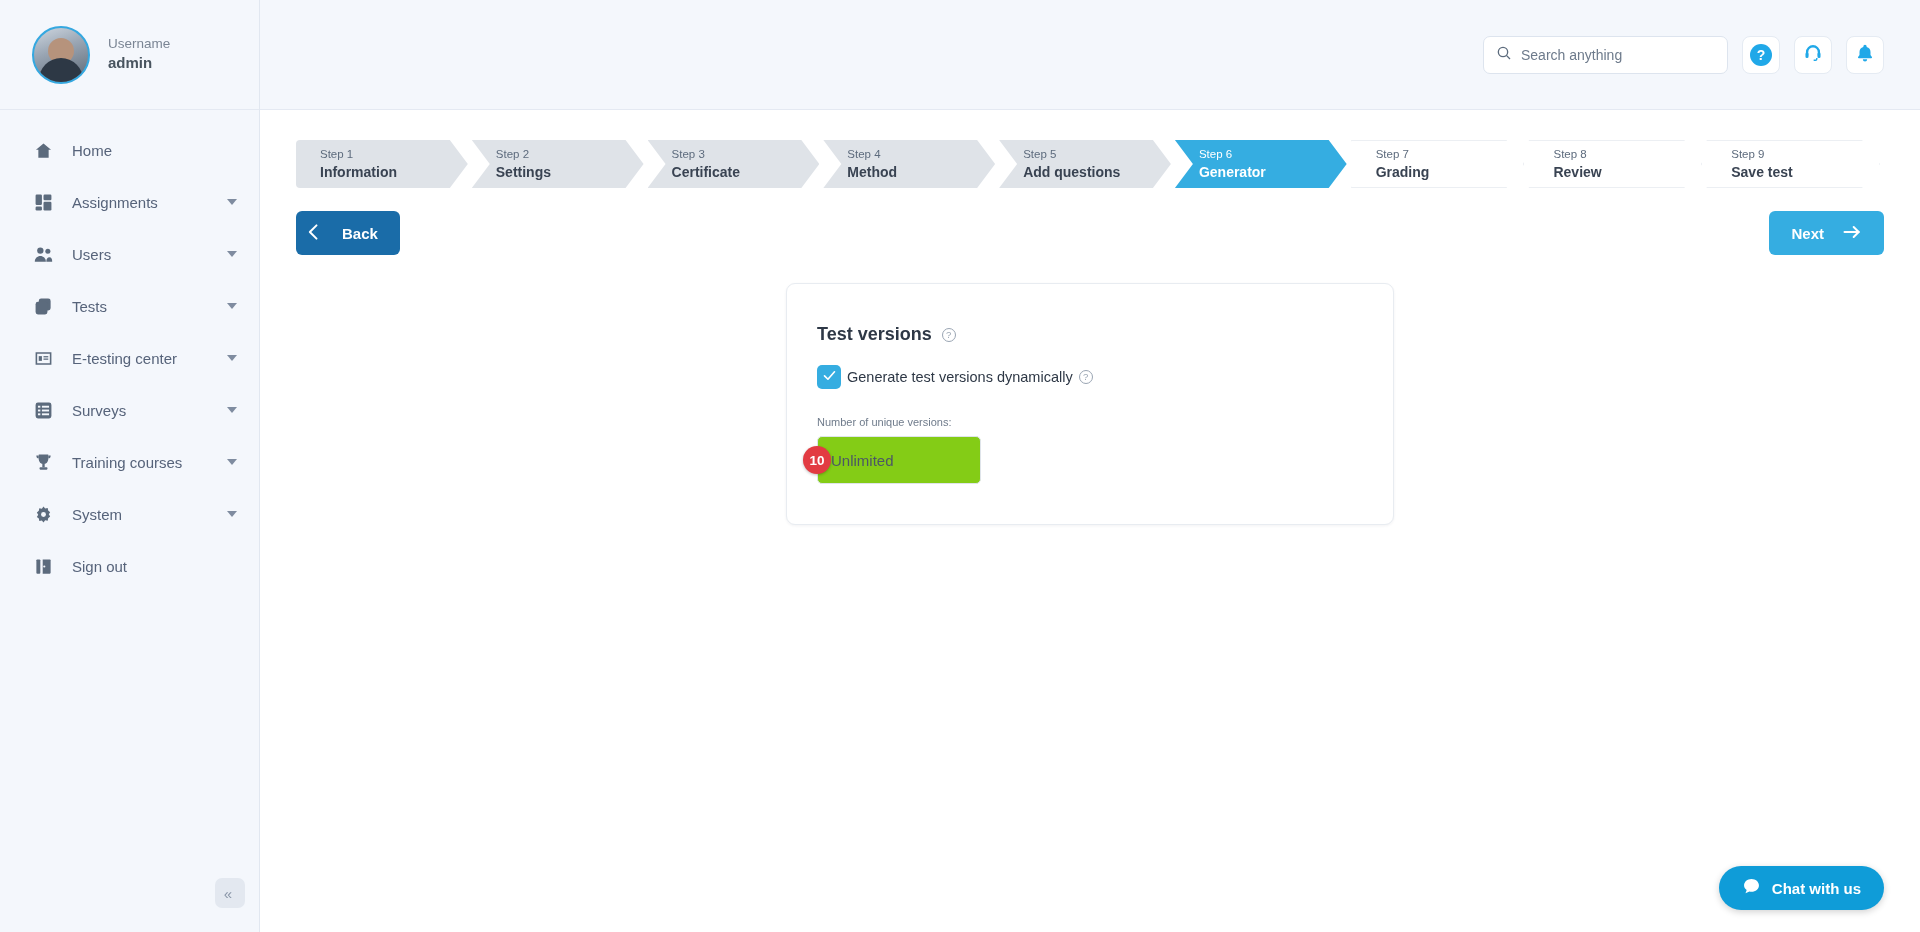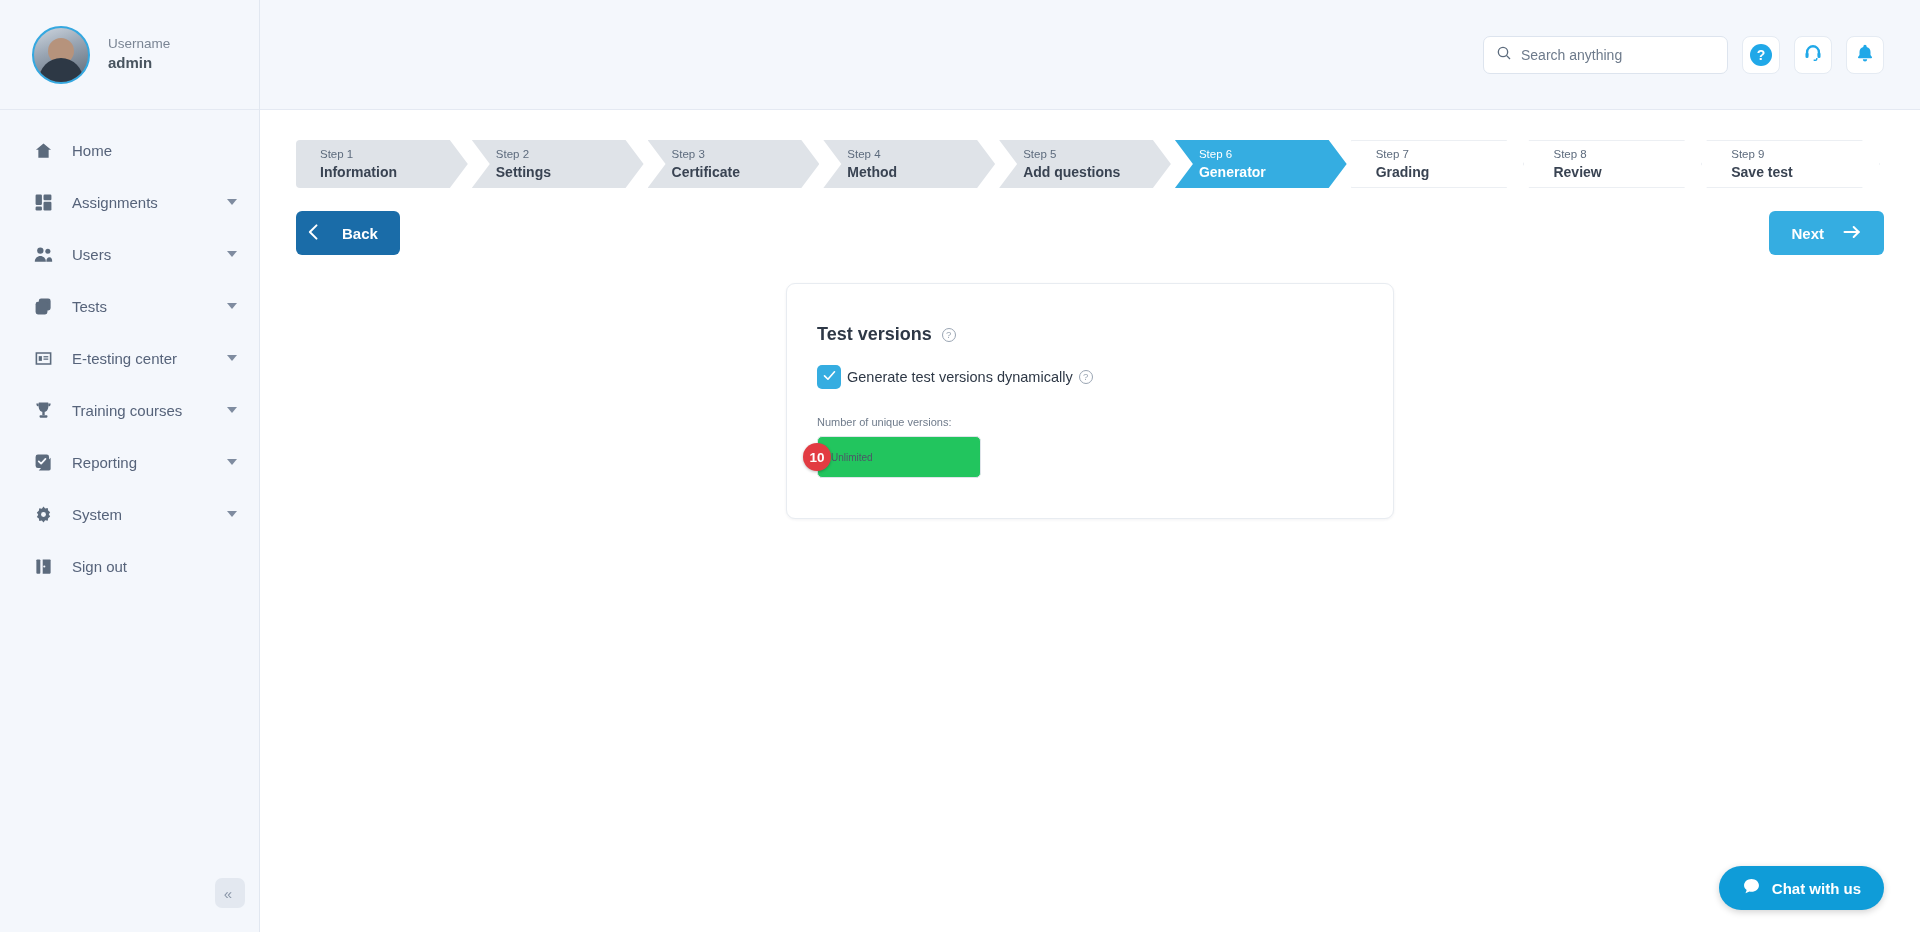--- a/index.html
+++ b/index.html
@@ -178,24 +178,24 @@
   .field-label { font-size: 11px; color: #6f7b8b; margin-top: 27px; }
   .field-row { display: flex; align-items: center; margin-top: 8px; position: relative; }
   .badge {
     position: absolute; left: -14px; top: 50%; transform: translateY(-50%);
     width: 28px; height: 28px; border-radius: 50%;
     background: #e23b42; color: #fff; font-size: 13.5px; font-weight: bold;
     display: flex; align-items: center; justify-content: center;
     box-shadow: 0 1px 3px rgba(0,0,0,.25); z-index: 2; text-align: center;
   }
   .text-field {
-    width: 164px; height: 42px;
-    border: 1px solid #dfe4ea; border-radius: 5px; background: #22c55e;
+    width: 164px; height: 48px;
+    border: 1px solid #dfe4ea; border-radius: 5px; background: #84cc16;
     display: flex; align-items: center; padding: 0 13px;
-    font-size: 10px; color: #4c5766; cursor: text;
+    font-size: 15px; color: #4c5766; cursor: text;
   }
 
   
   .chat {
     position: absolute; right: 36px; bottom: 22px;
     height: 44px; border-radius: 24px; background: #0f9cd8;
     display: flex; align-items: center; gap: 11px; padding: 0 23px;
     color: #fff; font-size: 15px; font-weight: bold; cursor: pointer;
     box-shadow: 0 2px 7px rgba(0,0,0,.18);
   }
@@ -268,45 +268,49 @@
             <path d="M2 4h20v16H2V4zm2 2v12h16V6H4z"></path>
             <rect x="6" y="9" width="4" height="6"></rect>
             <rect x="12" y="9" width="6" height="1.6"></rect>
             <rect x="12" y="12" width="6" height="1.6"></rect>
           </svg>
       </span>
       <span class="nav-label">E-testing center</span>
       <span class="caret"></span>
     </div>
 
+    <div class="nav-item">
+      <span class="nav-ico">
+        <svg viewBox="0 0 24 24">
+            <rect x="2" y="2" width="20" height="20" rx="3"></rect>
+            <rect x="5" y="6" width="3" height="2.4" fill="#f4f7fc"></rect>
+            <rect x="10" y="6" width="9" height="2.4" fill="#f4f7fc"></rect>
+            <rect x="5" y="10.8" width="3" height="2.4" fill="#f4f7fc"></rect>
+            <rect x="10" y="10.8" width="9" height="2.4" fill="#f4f7fc"></rect>
+            <rect x="5" y="15.6" width="3" height="2.4" fill="#f4f7fc"></rect>
+            <rect x="10" y="15.6" width="9" height="2.4" fill="#f4f7fc"></rect>
+          </svg>
+      </span>
+      <span class="nav-label">Surveys</span>
+      <span class="caret"></span>
+    </div>
 
     <div class="nav-item">
       <span class="nav-ico">
         <svg viewBox="0 0 24 24">
             <path d="M6 2h12v6a6 6 0 0 1-12 0V2z"></path>
             <path d="M3 3h3v4a3 3 0 0 1-3-3V3zM18 3h3v1a3 3 0 0 1-3 3V3z"></path>
             <rect x="10.5" y="13" width="3" height="5"></rect>
             <rect x="7" y="18" width="10" height="3" rx="1"></rect>
           </svg>
       </span>
       <span class="nav-label">Training courses</span>
       <span class="caret"></span>
     </div>
 
-    <div class="nav-item">
-      <span class="nav-ico">
-        <svg viewBox="0 0 24 24">
-            <rect x="2" y="2" width="17" height="17" rx="3"></rect>
-            <path d="M6 10.5l3 3 5.5-6" stroke="#f4f7fc" stroke-width="2.2" fill="none" stroke-linecap="round" stroke-linejoin="round"></path>
-            <path d="M21 6v14a2 2 0 0 1-2 2H6"></path>
-          </svg>
-      </span>
-      <span class="nav-label">Reporting</span>
-      <span class="caret"></span>
-    </div>
 
     <div class="nav-item">
       <span class="nav-ico">
         <svg viewBox="0 0 24 24">
             <path d="M12 1.8l2.1 2.5 3.2-.6.6 3.2 2.5 2.1-1.7 2.8 1.7 2.8-2.5 2.1-.6 3.2-3.2-.6L12 22.2 9.9 19.7l-3.2.6-.6-3.2L3.6 15l1.7-2.8L3.6 9.4l2.5-2.1.6-3.2 3.2.6L12 1.8z"></path>
             <circle cx="12" cy="12" r="3.1" fill="#f4f7fc"></circle>
           </svg>
       </span>
       <span class="nav-label">System</span>
       <span class="caret"></span>

